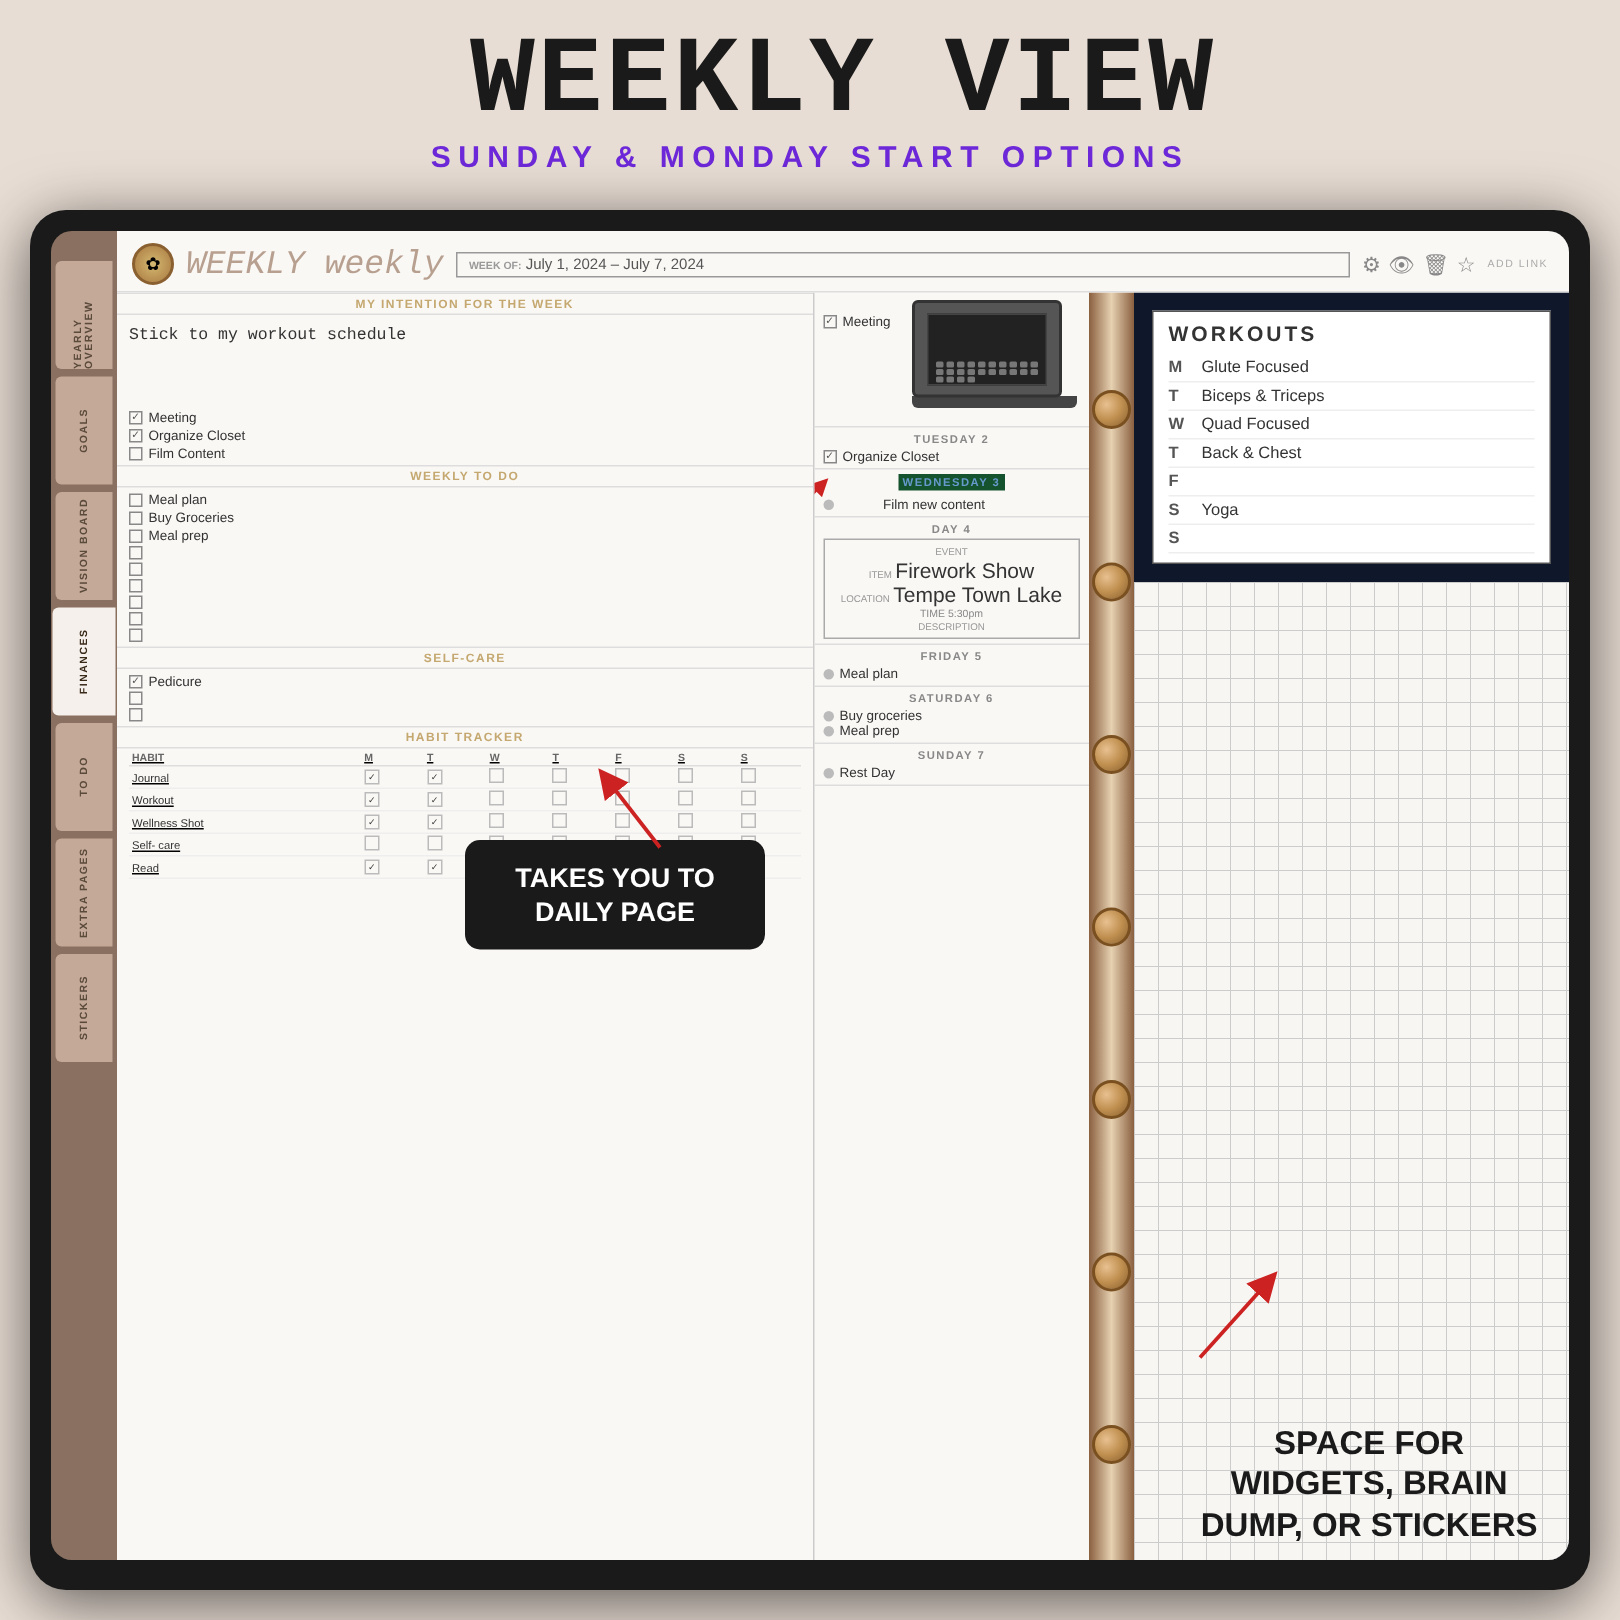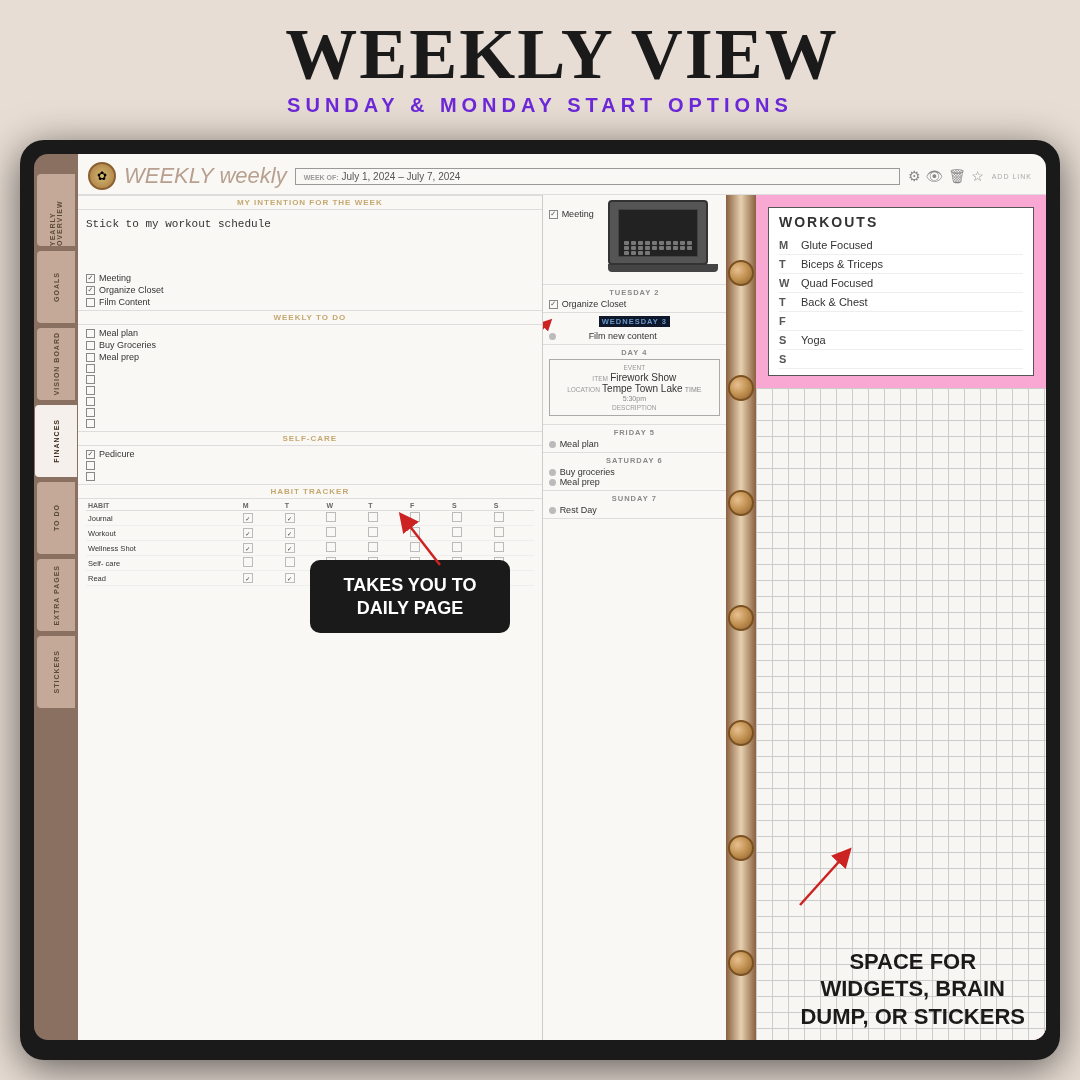--- a/index.html
+++ b/index.html
@@ -14,21 +14,21 @@
 
     
     .header {
       text-align: center;
       padding: 18px 0 8px;
       background-color: #e8ddd4;
     }
     .header-title {
       font-size: 72px;
       font-weight: 900;
-      font-family: Liberation Serif, serif;
+      font-family: Liberation Mono, monospace;
       color: #1a1a1a;
       letter-spacing: 2px;
       line-height: 1;
       padding-left: 44px;
     }
     .header-subtitle {
       font-size: 20px;
       font-weight: 700;
       letter-spacing: 5px;
       color: #6d28d9;
@@ -116,21 +116,21 @@
 
     
     .planner-header {
       display: flex;
       align-items: center;
       padding: 8px 10px 4px;
       border-bottom: 1px solid #ddd;
       gap: 8px;
     }
     .planner-logo {
-      font-family: Liberation Sans, sans-serif;
+      font-family: Liberation Mono, monospace;
       font-size: 22px;
       color: #b8a090;
       font-style: italic;
     }
     .week-of-box {
       border: 1px solid #999;
       padding: 2px 8px;
       font-size: 10px;
       color: #555;
       flex: 1;
@@ -209,20 +209,21 @@
 
     .todo-section { padding: 2px 8px; }
 
     .selfcare-section { padding: 2px 8px; }
 
     .habit-section { padding: 2px 8px; }
     .habit-table {
       width: 100%;
       border-collapse: collapse;
       font-size: 7.5px;
+      text-decoration: underline;
     }
     .habit-table th {
       font-size: 7px;
       font-weight: 700;
       text-align: left;
       color: #666;
       padding: 1px 2px;
       border-bottom: 1px solid #ddd;
     }
     .habit-table td {
@@ -259,39 +260,39 @@
     .day-label {
       font-size: 7.5px;
       font-weight: 700;
       color: #888;
       text-transform: uppercase;
       letter-spacing: 1px;
       margin-bottom: 2px;
     }
     .day-label.wednesday {
       color: #6699cc;
-      background: #0f172a;
+      background: #14532d;
       padding: 1px 3px;
       display: inline-block;
     }
     .day-item {
       display: flex;
       align-items: center;
       gap: 4px;
       font-size: 9px;
       color: #333;
     }
     .event-box {
       border: 1px solid #aaa;
       padding: 3px 5px;
       margin-top: 2px;
       font-size: 8px;
     }
     .event-label { font-size: 6.5px; color: #999; text-transform: uppercase; }
-    .event-value { font-size: 10px; color: #333; }
+    .event-value { font-size: 14px; color: #333; }
     .laptop-body {
       width: 100px;
       height: 65px;
       background: #555;
       border-radius: 4px;
       border: 2px solid #333;
       display: flex;
       align-items: center;
       justify-content: center;
       position: relative;
@@ -351,21 +352,21 @@
       height: 4px;
       background: #8a6030;
       border-radius: 2px;
       transform: translateY(-50%);
       z-index: -1;
     }
 
     
     .right-panel {
       width: 290px;
-      background: #f9a8d4;
+      background: #0f172a;
       display: flex;
       flex-direction: column;
       flex-shrink: 0;
       position: relative;
       overflow: hidden;
     }
 
     
     .workouts-box {
       border: 1.5px solid #555;

